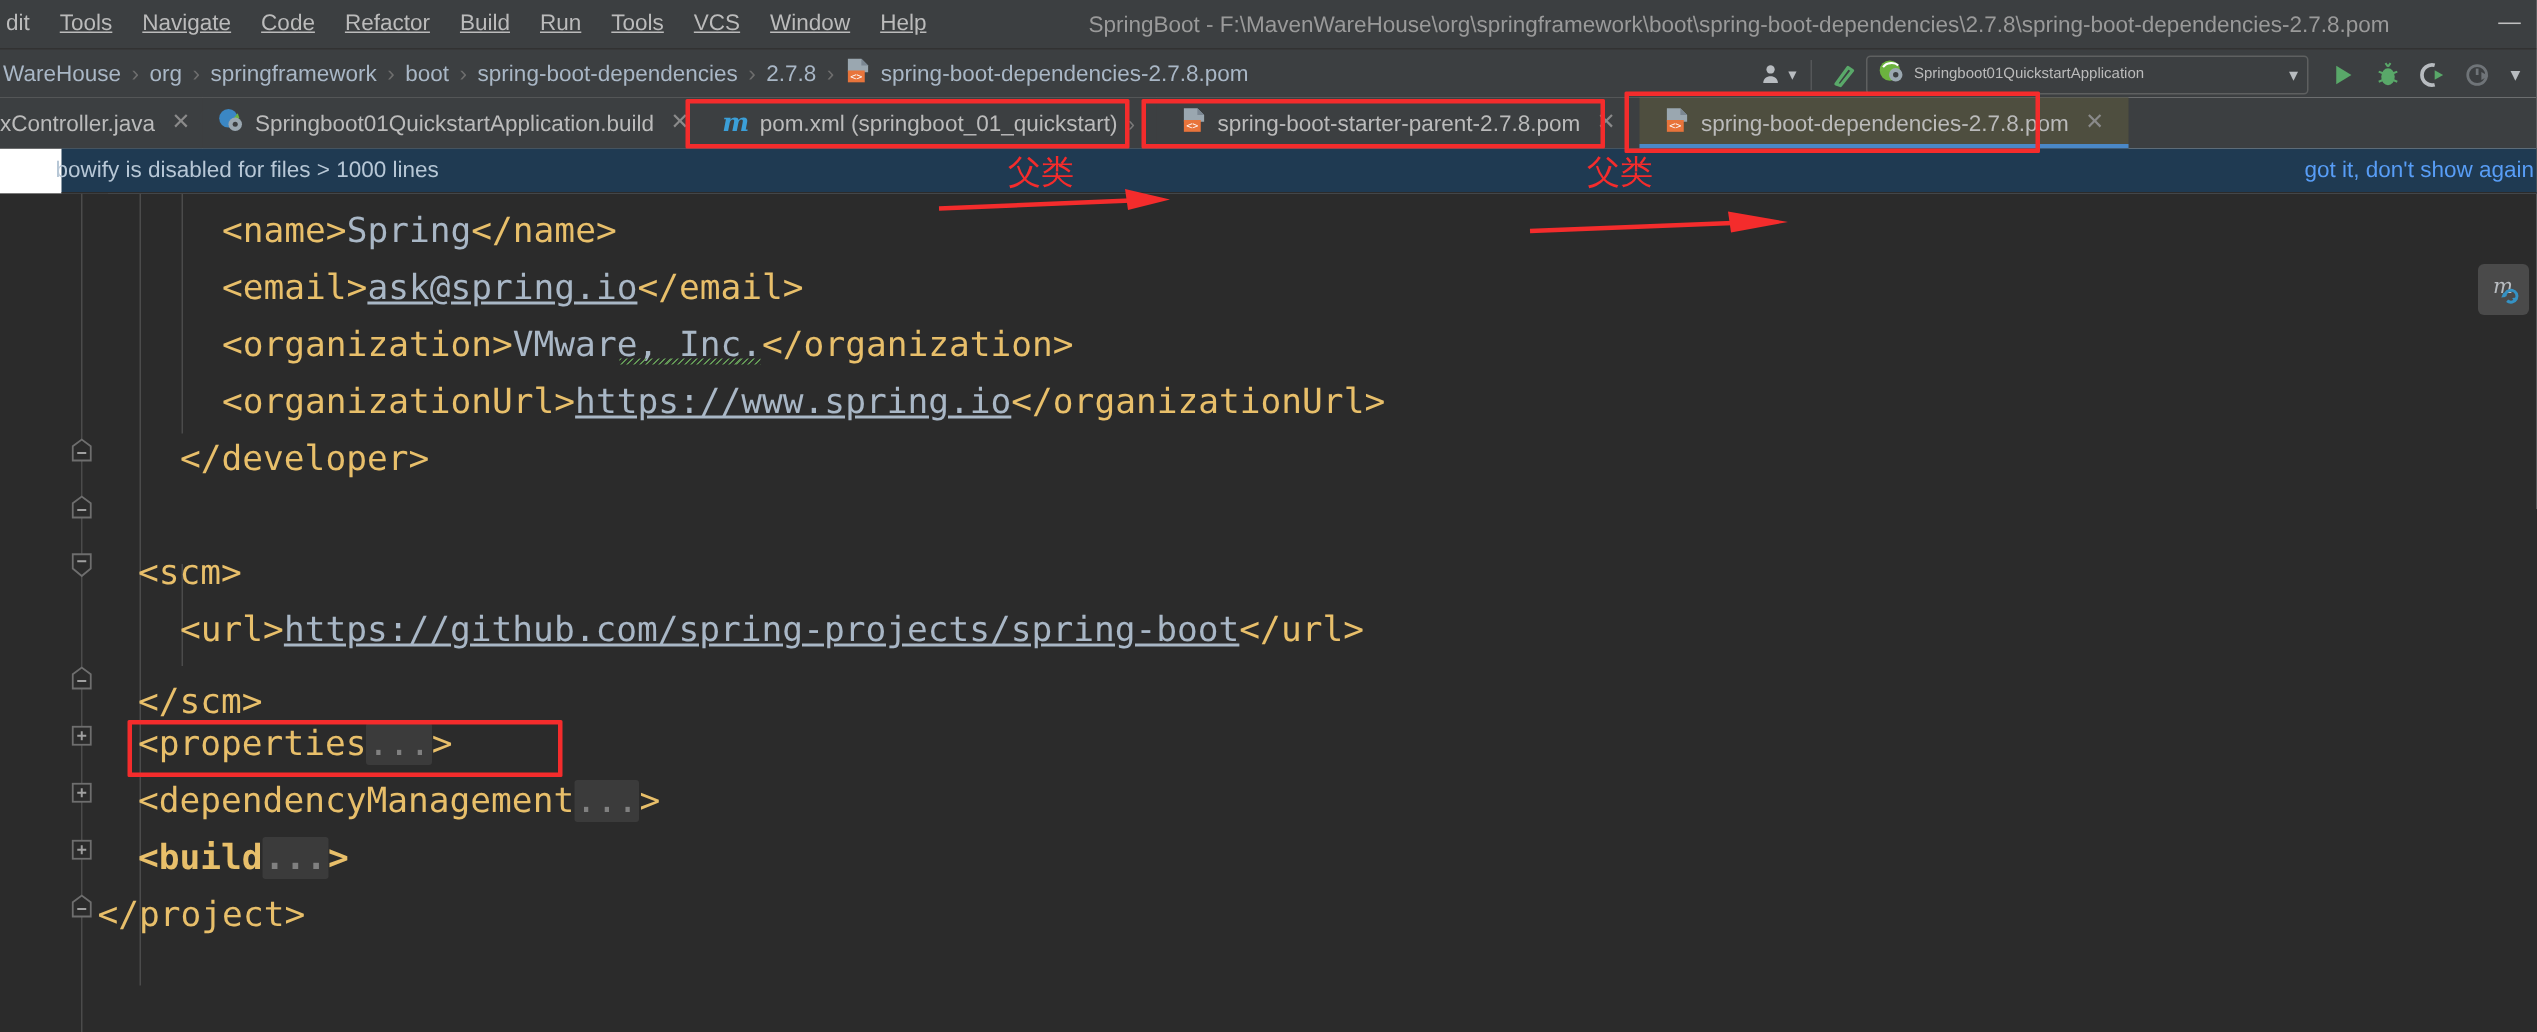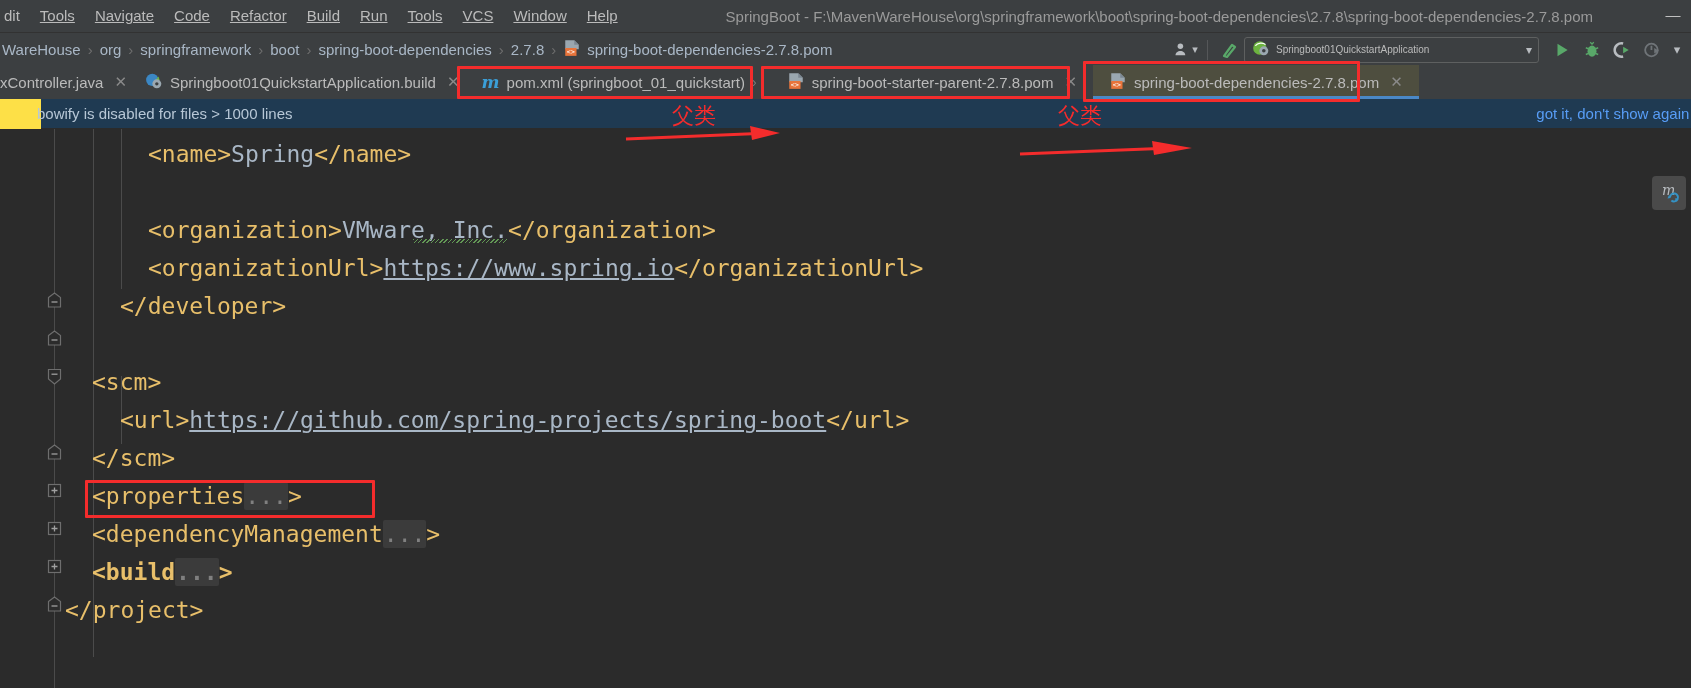--- a/index.html
+++ b/index.html
@@ -8,21 +8,21 @@
   }
   body {
     width: 1691px; height: 688px;
     overflow: hidden;
     font-family: "Liberation Sans", sans-serif;
     -webkit-font-smoothing: antialiased;
   }
   #app {
     position: relative;
     width: 1691px; height: 688px;
-    background: #fde047;
+    background: #ffffff;
   }
 
   
   .titlebar {
     position: absolute; left: 0; top: 0; width: 1691px; height: 32px;
     background: #3c3f41;
     display: flex; align-items: center;
     box-sizing: border-box;
   }
   .menu {
@@ -454,34 +454,35 @@
       </div>
     </div>
 
     <div class="indent-guide" style="left:93px;top:0;height:528px;"></div>
     <div class="indent-guide" style="left:121px;top:0;height:160px;"></div>
     <div class="indent-guide" style="left:121px;top:247px;height:68px;"></div>
 
     <div class="code">
       <div class="ln" style="top:6px;left:76px;"><span class="tg">&lt;name&gt;</span><span class="tx">Spring</span><span class="tg">&lt;/name&gt;</span></div>
 
+      <div class="ln" style="top:44px;left:76px;"><span class="tg">&lt;email&gt;</span><span class="lnk">ask@spring.io</span><span class="tg">&lt;/email&gt;</span></div>
 
       <div class="ln" style="top:82px;left:76px;"><span class="tg">&lt;organization&gt;</span><span class="tx">VMware, Inc.</span><span class="tg">&lt;/organization&gt;</span></div>
       <div class="squiggle" style="left:341px;top:110px;width:94px;"></div>
 
       <div class="ln" style="top:120px;left:76px;"><span class="tg">&lt;organizationUrl&gt;</span><span class="lnk">https://www.spring.io</span><span class="tg">&lt;/organizationUrl&gt;</span></div>
 
       <div class="ln" style="top:158px;left:48px;"><span class="tg">&lt;/developer&gt;</span></div>
 
 
       <div class="ln" style="top:234px;left:20px;"><span class="tg">&lt;scm&gt;</span></div>
 
       <div class="ln" style="top:272px;left:48px;"><span class="tg">&lt;url&gt;</span><span class="lnk">https://github.com/spring-projects/spring-boot</span><span class="tg">&lt;/url&gt;</span></div>
 
-      <div class="ln" style="top:310px;left:20px;"><span class="tg">&lt;/scm&gt;</span></div>
+      <div class="ln" style="top:320px;left:20px;"><span class="tg">&lt;/scm&gt;</span></div>
 
       <div class="ln" style="top:348px;left:20px;"><span class="tg">&lt;properties</span><span class="fold">...</span><span class="tg">&gt;</span></div>
 
       <div class="ln" style="top:386px;left:20px;"><span class="tg">&lt;dependencyManagement</span><span class="fold">...</span><span class="tg">&gt;</span></div>
 
       <div class="ln" style="top:424px;left:20px;font-weight:bold;"><span class="tg">&lt;build</span><span class="fold">...</span><span class="tg">&gt;</span></div>
 
       <div class="ln" style="top:462px;left:-7px;"><span class="tg">&lt;/project&gt;</span></div>
     </div>
 

